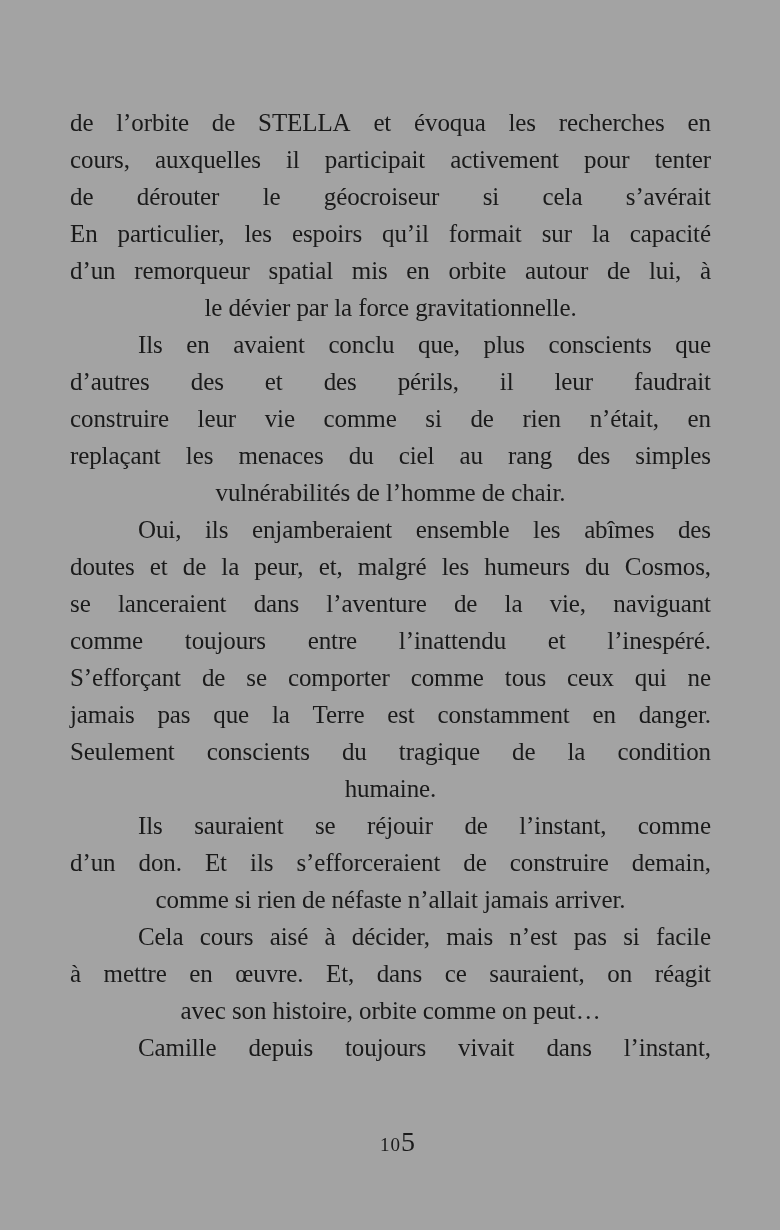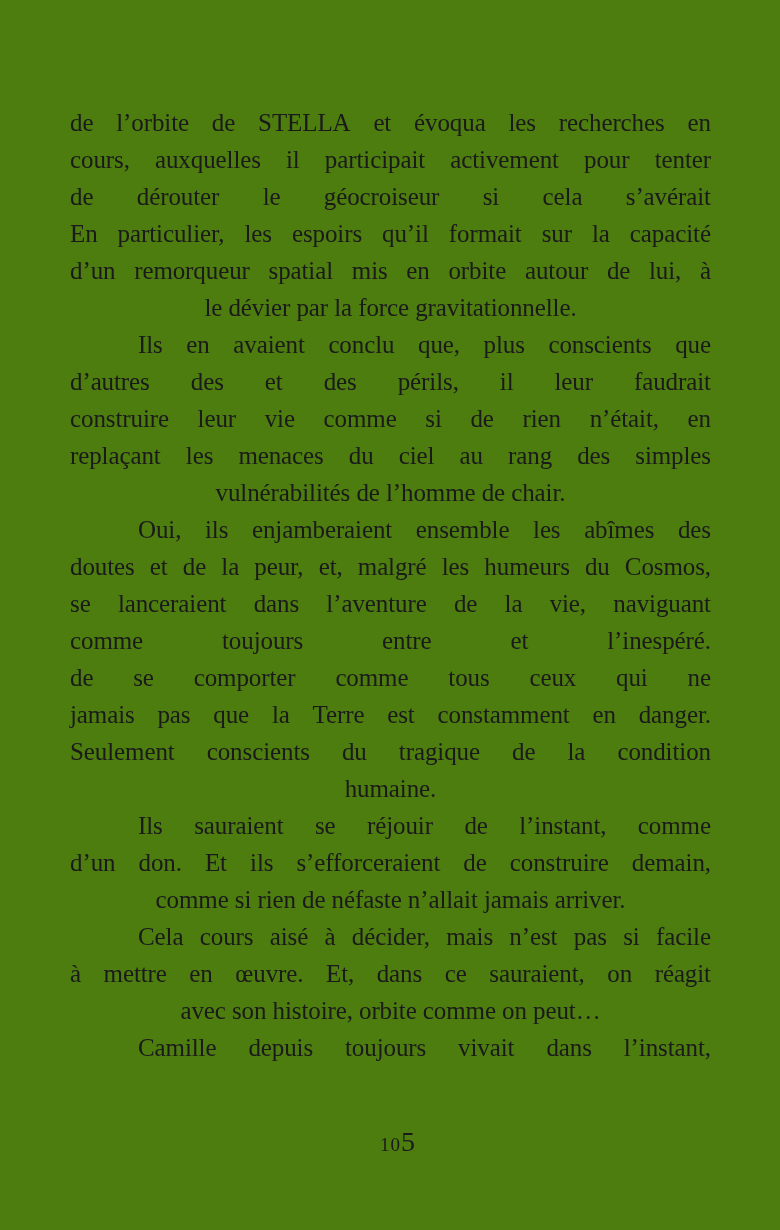--- a/index.html
+++ b/index.html
@@ -4,21 +4,21 @@
 <style>
   html, body {
     margin: 0;
     padding: 0;
     background: #ffffff;
   }
   .book-page {
     position: relative;
     width: 780px;
     height: 1230px;
-    background: #4d7c0f;
+    background: #a3a3a3;
     color: #1a1a1a;
     font-family: "Liberation Serif", "DejaVu Serif", serif;
     overflow: hidden;
   }
   .text-block {
     position: absolute;
     left: 70px;
     top: 104px;
     width: 641px;
     font-size: 25px;
@@ -204,24 +204,26 @@
           <span class="word">l’aventure</span>
           <span class="word">de</span>
           <span class="word">la</span>
           <span class="word">vie,</span>
           <span class="word">naviguant</span>
         </div>
         <div class="line justify">
           <span class="word">comme</span>
           <span class="word">toujours</span>
           <span class="word">entre</span>
+          <span class="word">l’inattendu</span>
           <span class="word">et</span>
           <span class="word">l’inespéré.</span>
         </div>
         <div class="line justify">
+          <span class="word">S’efforçant</span>
           <span class="word">de</span>
           <span class="word">se</span>
           <span class="word">comporter</span>
           <span class="word">comme</span>
           <span class="word">tous</span>
           <span class="word">ceux</span>
           <span class="word">qui</span>
           <span class="word">ne</span>
         </div>
         <div class="line justify">

